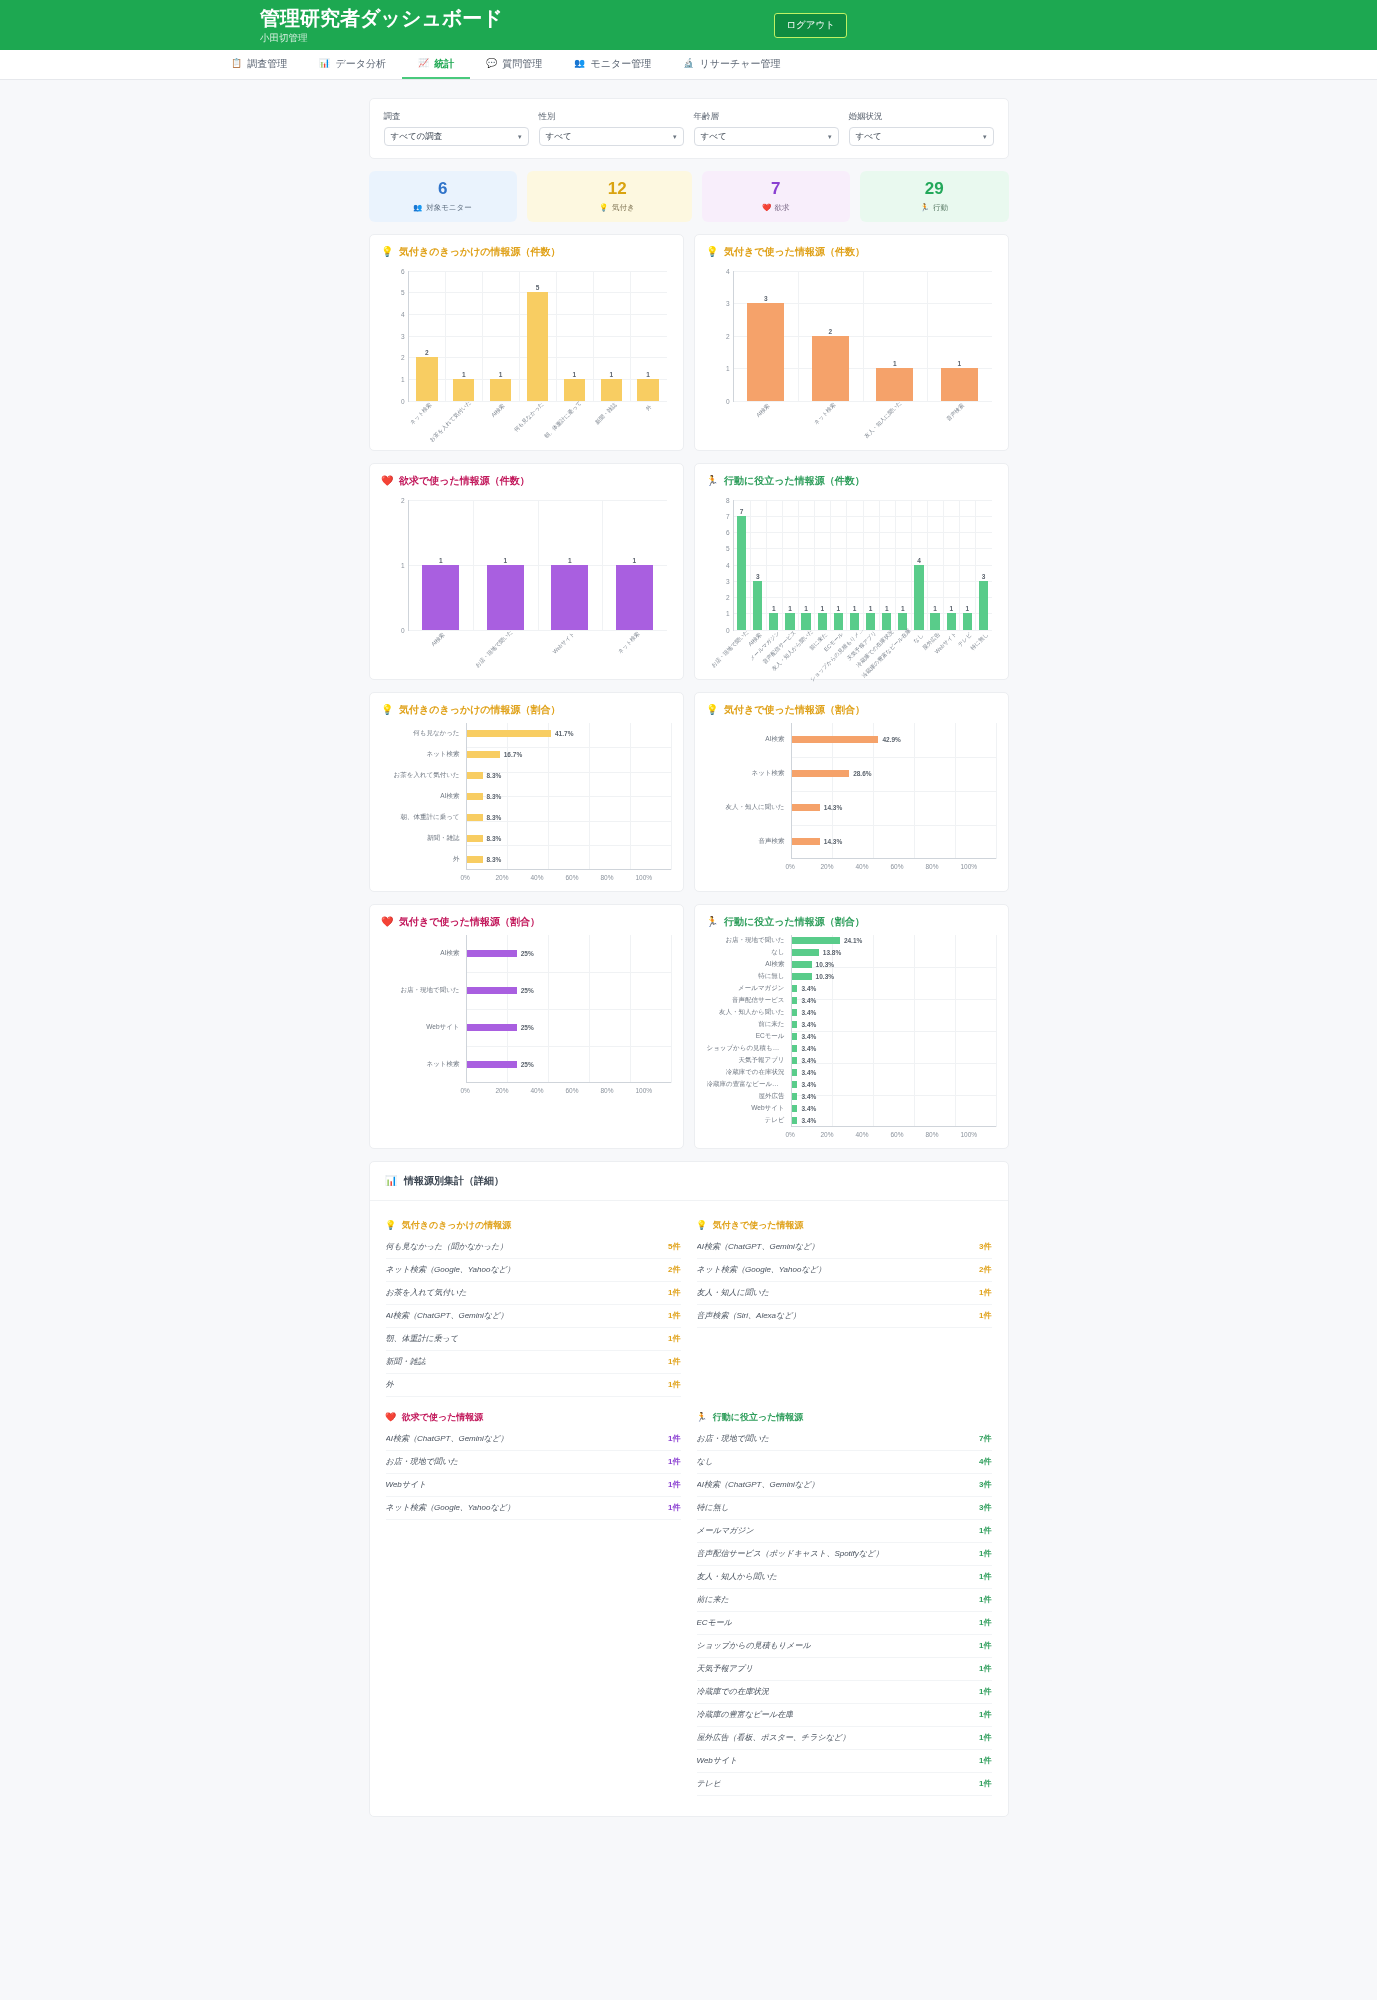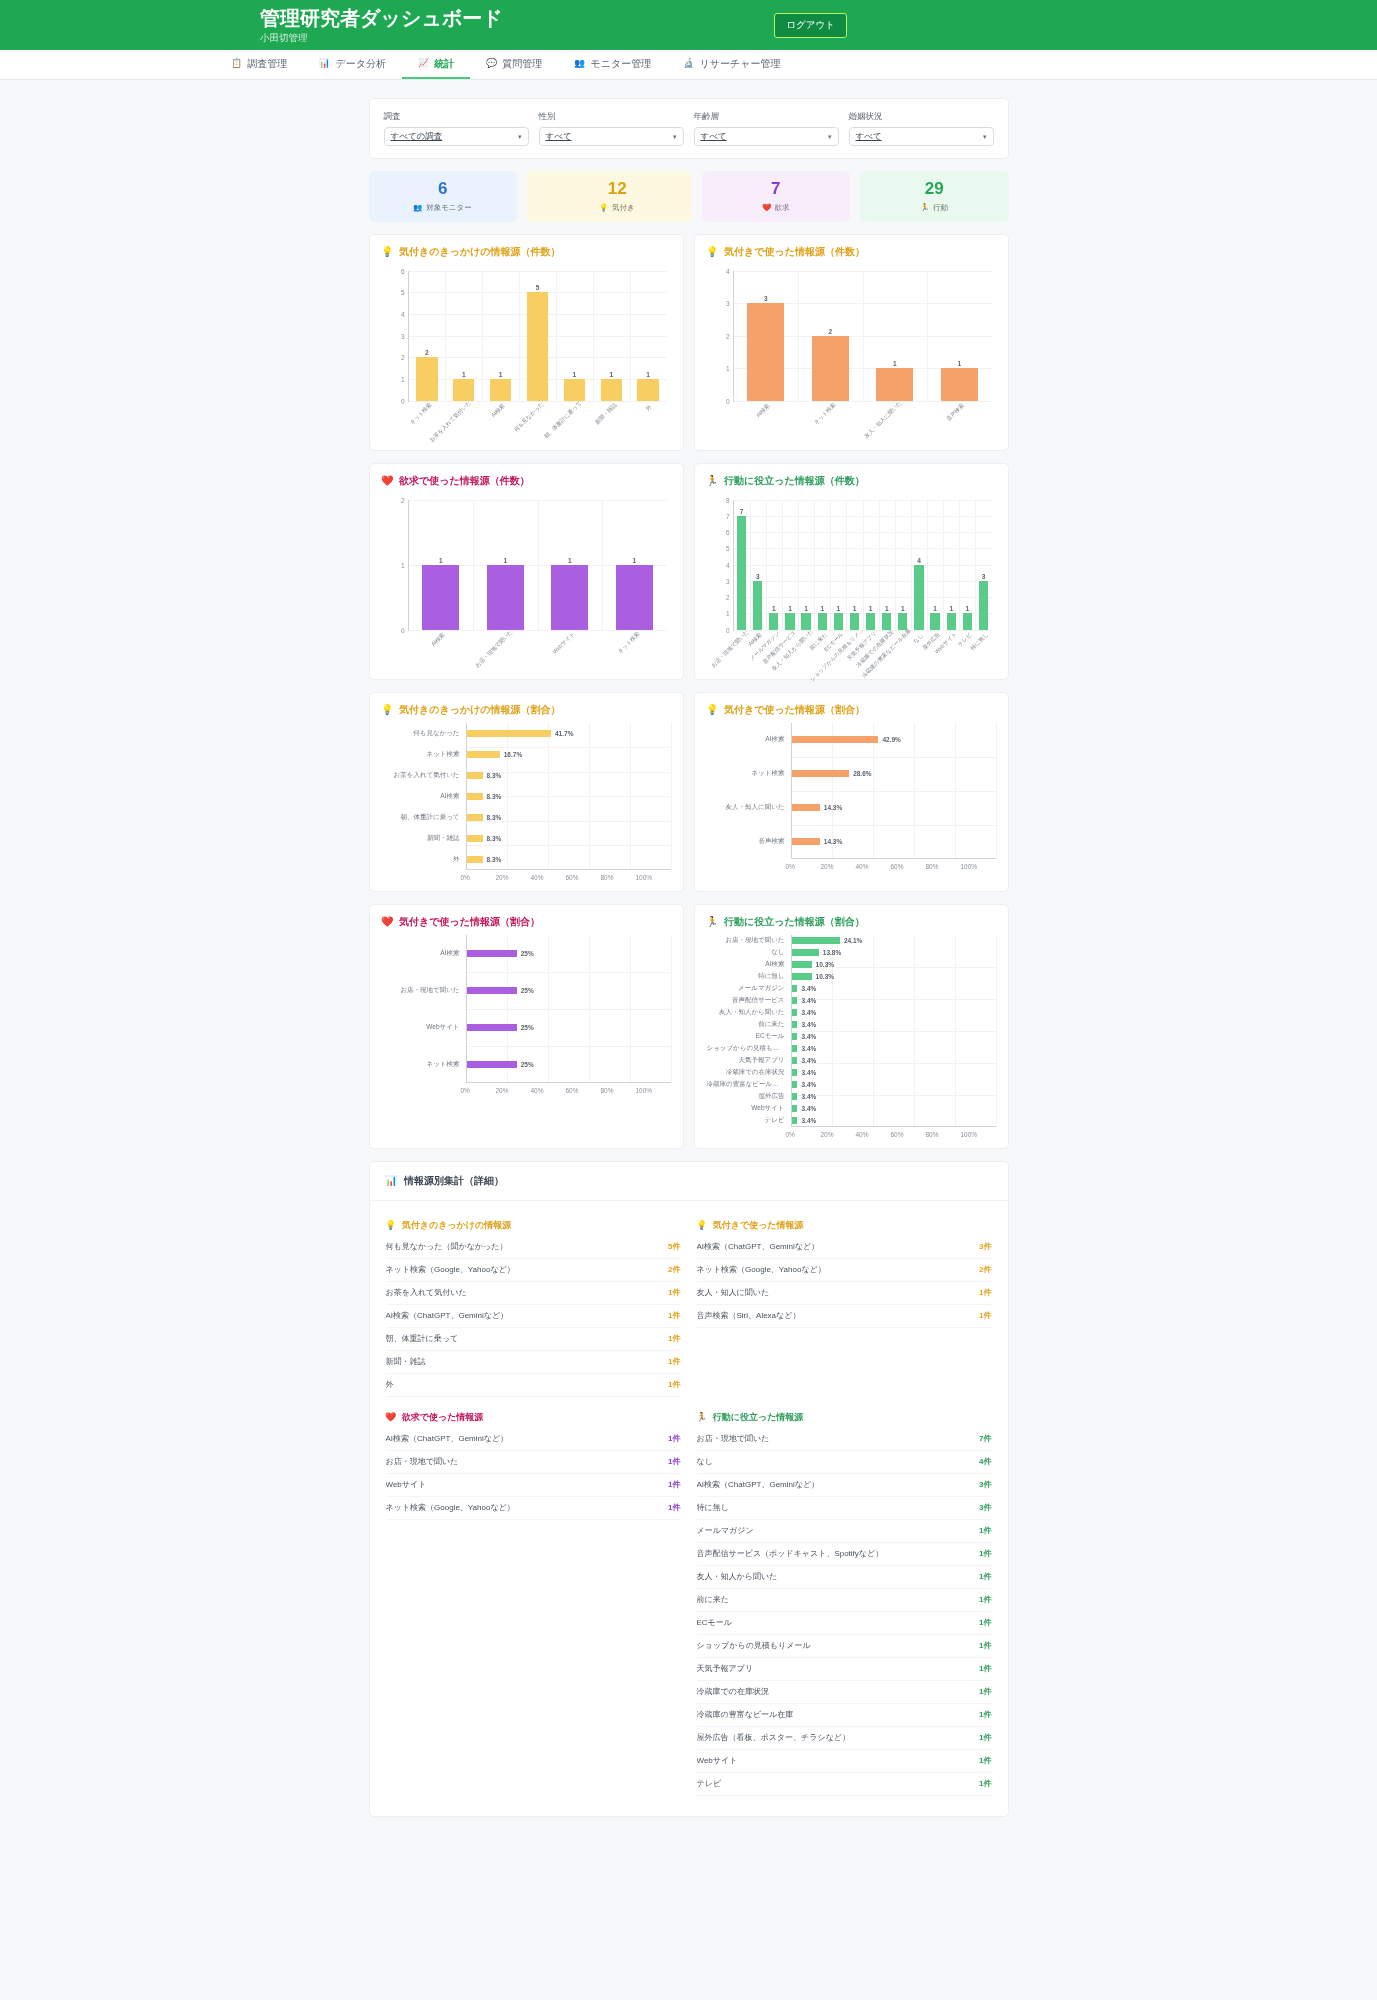--- a/index.html
+++ b/index.html
@@ -77,21 +77,20 @@
     border: 1px solid #d9dde3;
     border-radius: 4px;
     height: 19px;
     display: flex;
     align-items: center;
     padding: 0 6px;
     font-size: 8.5px;
     color: #3c4652;
     background: #fff;
     cursor: pointer;
-    text-decoration: underline;
   }
   .filter-select .chev { position: absolute; right: 6px; font-size: 7px; color: #6a737f; }
 
   
   .stats { display: flex; gap: 10px; margin-top: 12px; }
   .stat-card {
     flex: 1;
     border-radius: 6px;
     padding: 9px 0 9px;
     text-align: center;
@@ -198,21 +197,21 @@
     font-size: 9px; font-weight: bold; display: flex; align-items: center; gap: 5px;
     margin-bottom: 4px; padding-top: 6px;
   }
   .s-yellow { color: #e0a21a; } .s-purple { color: #c2185b; } .s-green { color: #2f9e5c; }
   .d-row {
     display: flex; justify-content: space-between; align-items: center;
     font-size: 8px; color: #49525e;
     padding: 5.5px 0; border-bottom: 1px solid #f2f4f6;
     gap: 8px;
   }
-  .d-row .nm { overflow: hidden; text-overflow: ellipsis; white-space: nowrap; }
+  .d-row .nm { overflow: hidden; text-overflow: ellipsis; white-space: nowrap; font-style: italic; }
   .d-row .ct { font-weight: bold; white-space: nowrap; flex: none; }
   .c-yellow { color: #e0a21a; } .c-purple { color: #8a3fd1; } .c-green { color: #2f9e5c; }
   .detail-lower { display: flex; padding: 8px 16px 0; gap: 16px; }
 
   
   .footer {
     text-align: center; font-size: 7.5px; color: #9aa2ac;
     padding: 26px 0 18px; border-top: 1px solid #ebedf0; margin-top: 18px;
   }
 </style>

